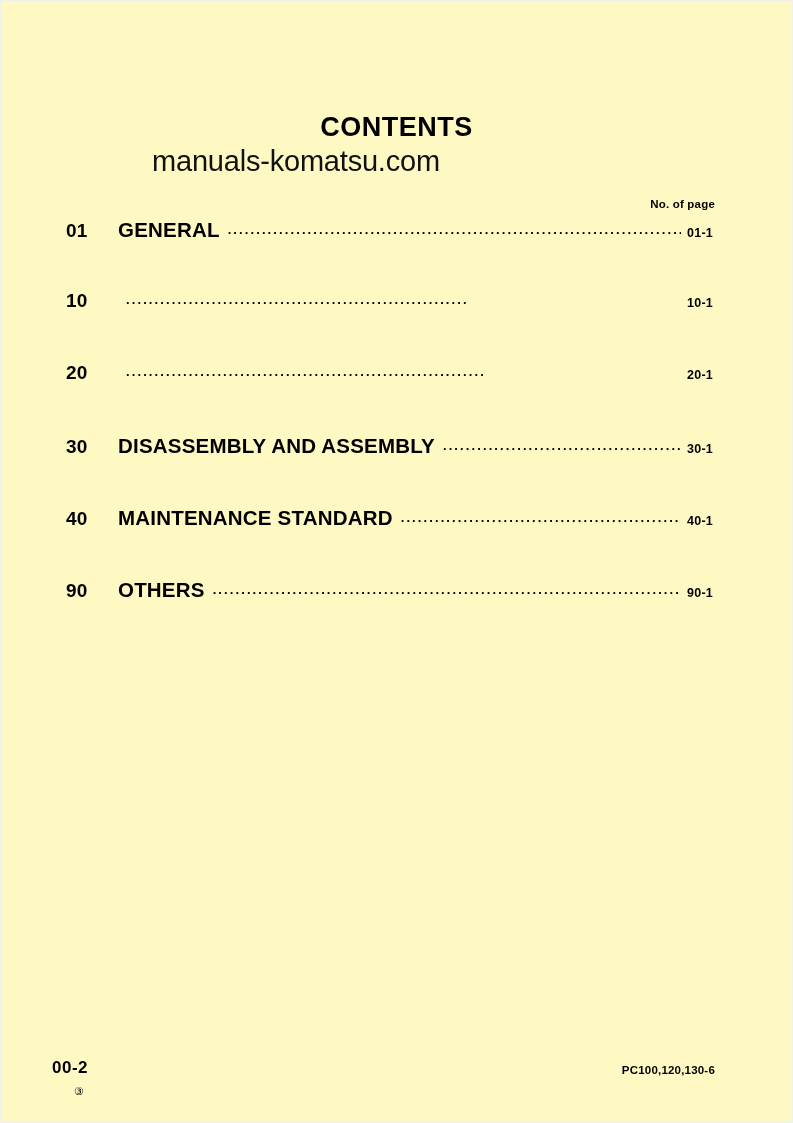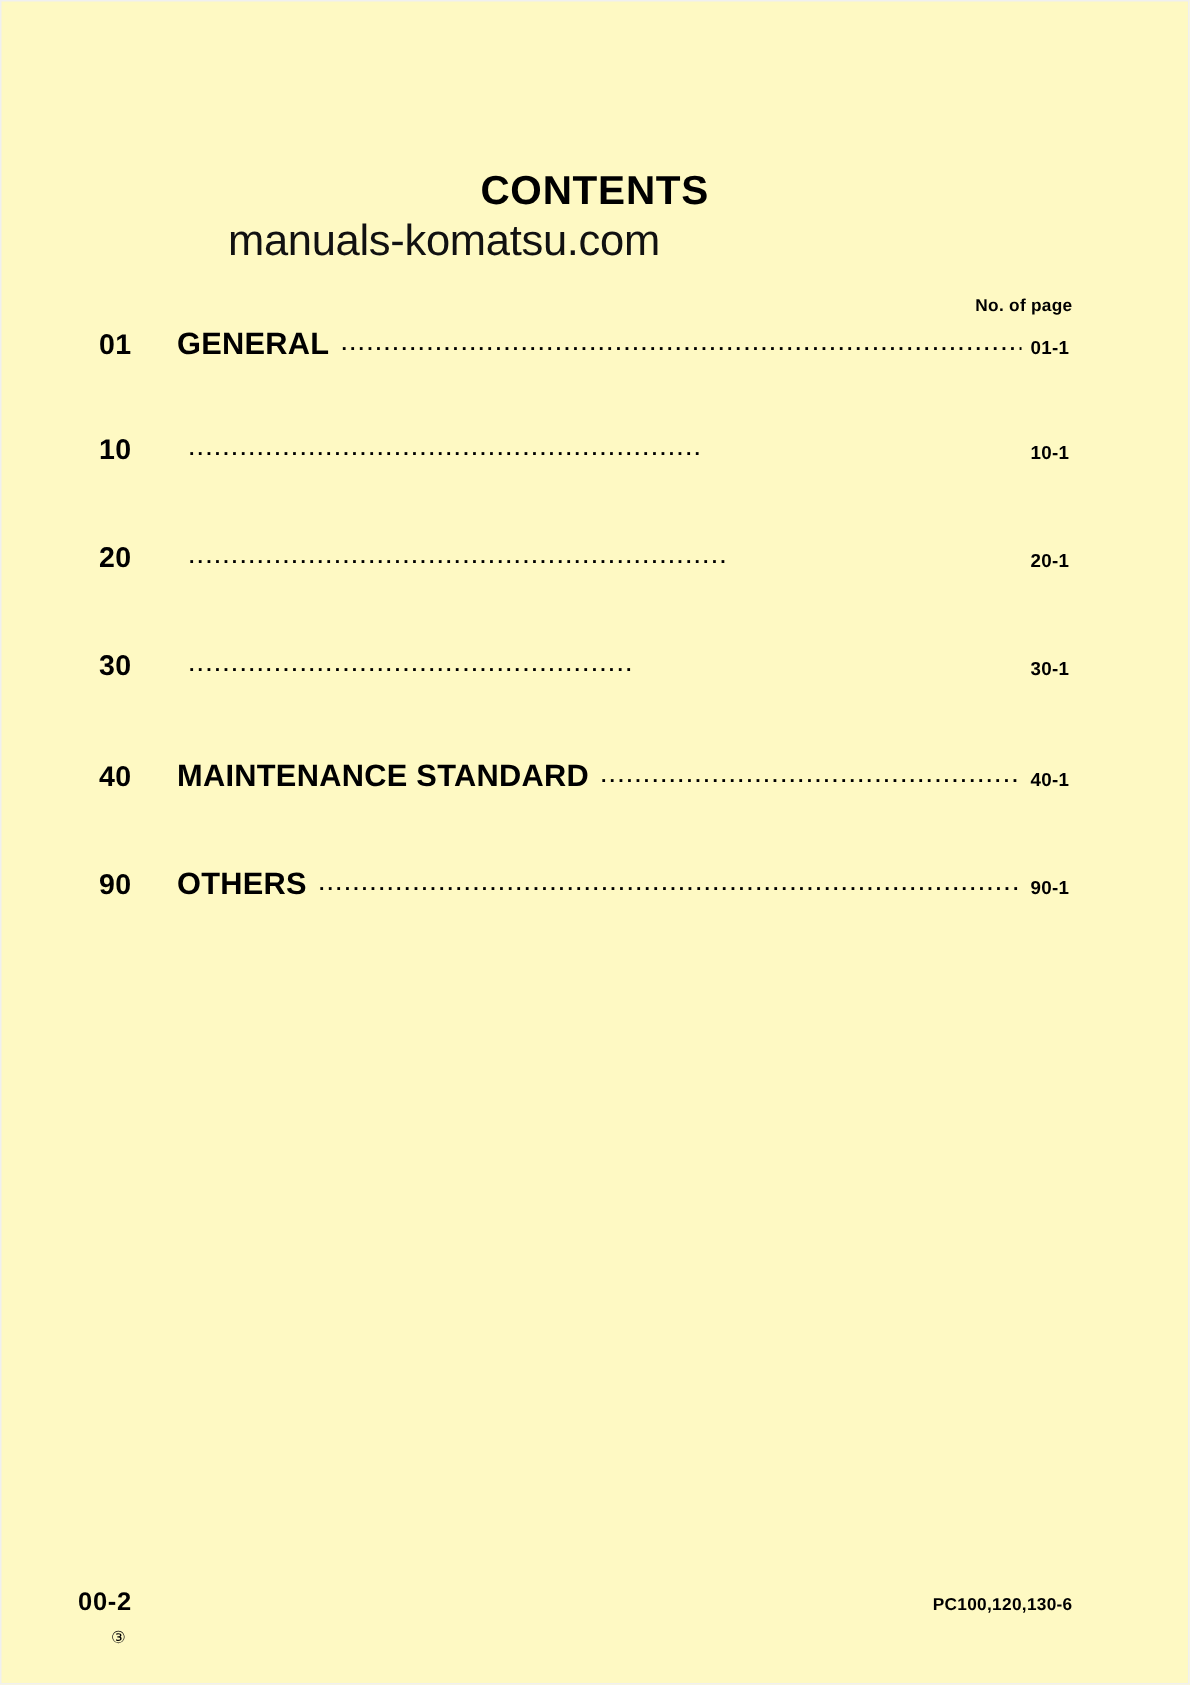--- a/index.html
+++ b/index.html
@@ -171,20 +171,21 @@
     </div>
 
     <div class="toc-row">
       <div class="toc-num">20</div>
       <div class="toc-dots">...............................................................</div>
       <div class="toc-page">20-1</div>
     </div>
 
     <div class="toc-row">
       <div class="toc-num">30</div>
+      <div class="toc-label">DISASSEMBLY AND ASSEMBLY</div>
       <div class="toc-dots">....................................................</div>
       <div class="toc-page">30-1</div>
     </div>
 
     <div class="toc-row">
       <div class="toc-num">40</div>
       <div class="toc-label">MAINTENANCE STANDARD</div>
       <div class="toc-dots">...............................................................</div>
       <div class="toc-page">40-1</div>
     </div>

